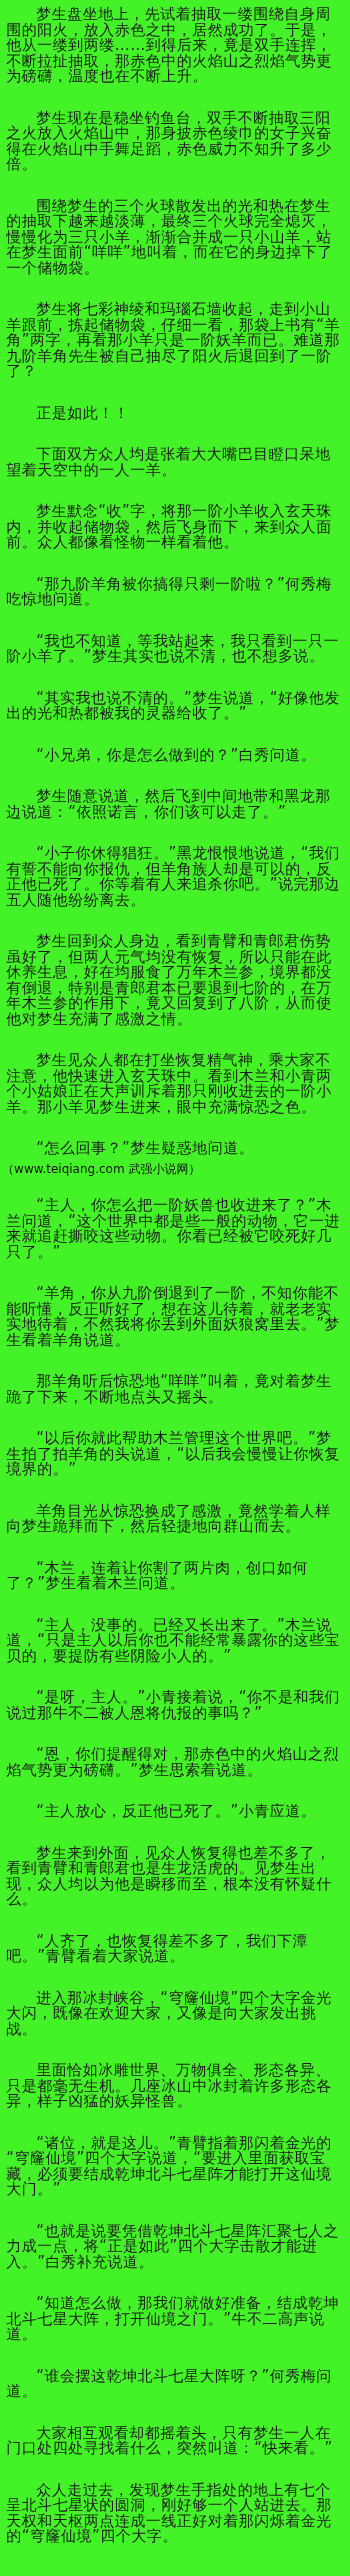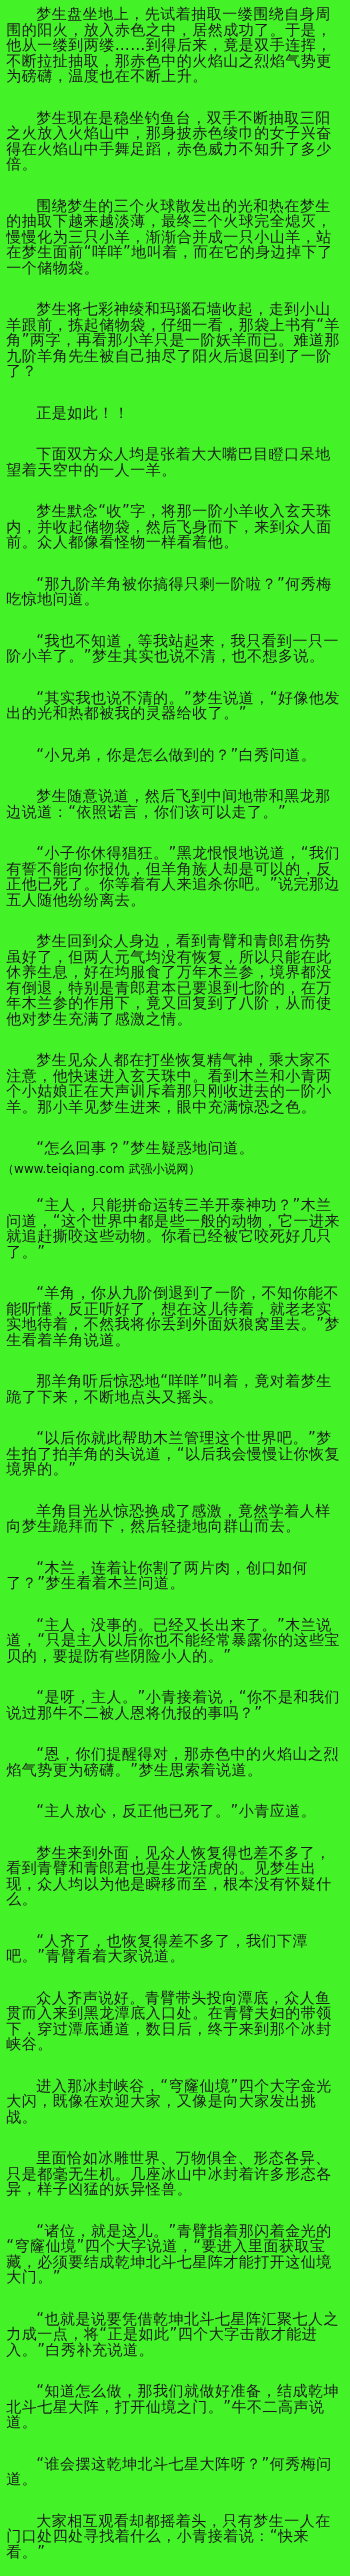--- a/index.html
+++ b/index.html
@@ -51,36 +51,35 @@
       <p class="para">“那九阶羊角被你搞得只剩一阶啦？”何秀梅吃惊地问道。</p>
       <p class="para">“我也不知道，等我站起来，我只看到一只一阶小羊了。”梦生其实也说不清，也不想多说。</p>
       <p class="para">“其实我也说不清的。”梦生说道，“好像他发出的光和热都被我的灵器给收了。”</p>
       <p class="para">“小兄弟，你是怎么做到的？”白秀问道。</p>
       <p class="para">梦生随意说道，然后飞到中间地带和黑龙那边说道：“依照诺言，你们该可以走了。”</p>
       <p class="para">“小子你休得猖狂。”黑龙恨恨地说道，“我们有誓不能向你报仇，但羊角族人却是可以的，反正他已死了。你等着有人来追杀你吧。”说完那边五人随他纷纷离去。</p>
       <p class="para">梦生回到众人身边，看到青臂和青郎君伤势虽好了，但两人元气均没有恢复，所以只能在此休养生息，好在均服食了万年木兰参，境界都没有倒退，特别是青郎君本已要退到七阶的，在万年木兰参的作用下，竟又回复到了八阶，从而使他对梦生充满了感激之情。</p>
       <p class="para">梦生见众人都在打坐恢复精气神，乘大家不注意，他快速进入玄天珠中。看到木兰和小青两个小姑娘正在大声训斥着那只刚收进去的一阶小羊。那小羊见梦生进来，眼中充满惊恐之色。</p>
       <p class="para">“怎么回事？”梦生疑惑地问道。</p>
       <p class="watermark">（www.teiqiang.com 武强小说网）</p>
-      <p class="para">“主人，只能拼命运转三羊开泰神功？”木兰问道，“这个世界中都是些一般的动物，它一进来就追赶撕咬这些动物。你看已经被它咬死好几只了。”</p>
+      <p class="para">“主人，你怎么把一阶妖兽也收进来了？”木兰问道，“这个世界中都是些一般的动物，它一进来就追赶撕咬这些动物。你看已经被它咬死好几只了。”</p>
       <p class="para">“羊角，你从九阶倒退到了一阶，不知你能不能听懂，反正听好了，想在这儿待着，就老老实实地待着，不然我将你丢到外面妖狼窝里去。”梦生看着羊角说道。</p>
       <p class="para">那羊角听后惊恐地“咩咩”叫着，竟对着梦生跪了下来，不断地点头又摇头。</p>
       <p class="para">“以后你就此帮助木兰管理这个世界吧。”梦生拍了拍羊角的头说道，“以后我会慢慢让你恢复境界的。”</p>
       <p class="para">羊角目光从惊恐换成了感激，竟然学着人样向梦生跪拜而下，然后轻捷地向群山而去。</p>
       <p class="para">“木兰，连着让你割了两片肉，创口如何了？”梦生看着木兰问道。</p>
       <p class="para">“主人，没事的。已经又长出来了。”木兰说道，“只是主人以后你也不能经常暴露你的这些宝贝的，要提防有些阴险小人的。”</p>
       <p class="para">“是呀，主人。”小青接着说，“你不是和我们说过那牛不二被人恩将仇报的事吗？”</p>
       <p class="para">“恩，你们提醒得对，那赤色中的火焰山之烈焰气势更为磅礴。”梦生思索着说道。</p>
       <p class="para">“主人放心，反正他已死了。”小青应道。</p>
       <p class="para">梦生来到外面，见众人恢复得也差不多了，看到青臂和青郎君也是生龙活虎的。见梦生出现，众人均以为他是瞬移而至，根本没有怀疑什么。</p>
       <p class="para">“人齐了，也恢复得差不多了，我们下潭吧。”青臂看着大家说道。</p>
-      <p class="para">众人齐声说好。青臂带头投向潭底，众人鱼贯而入来到黑龙潭底入口处。在青臂夫妇的带领下，穿过潭底通道，数日后，终于来到那个冰封峡谷。</p>
       <p class="para">进入那冰封峡谷，“穹窿仙境”四个大字金光大闪，既像在欢迎大家，又像是向大家发出挑战。</p>
       <p class="para">里面恰如冰雕世界、万物俱全、形态各异、只是都毫无生机。几座冰山中冰封着许多形态各异，样子凶猛的妖异怪兽。</p>
       <p class="para">“诸位，就是这儿。”青臂指着那闪着金光的“穹窿仙境”四个大字说道，“要进入里面获取宝藏，必须要结成乾坤北斗七星阵才能打开这仙境大门。”</p>
       <p class="para">“也就是说要凭借乾坤北斗七星阵汇聚七人之力成一点，将“正是如此”四个大字击散才能进入。”白秀补充说道。</p>
       <p class="para">“知道怎么做，那我们就做好准备，结成乾坤北斗七星大阵，打开仙境之门。”牛不二高声说道。</p>
       <p class="para">“谁会摆这乾坤北斗七星大阵呀？”何秀梅问道。</p>
-      <p class="para">大家相互观看却都摇着头，只有梦生一人在门口处四处寻找着什么，小青接着说：“快来看。”</p>
+      <p class="para">大家相互观看却都摇着头，只有梦生一人在门口处四处寻找着什么，突然叫道：“快来看。”</p>
       <p class="para">众人走过去，发现梦生手指处的地上有七个呈北斗七星状的圆洞，刚好够一个人站进去。那天权和天枢两点连成一线正好对着那闪烁着金光的“穹窿仙境”四个大字。</p>
     </div>
 </div>
 
 
 </body></html>

